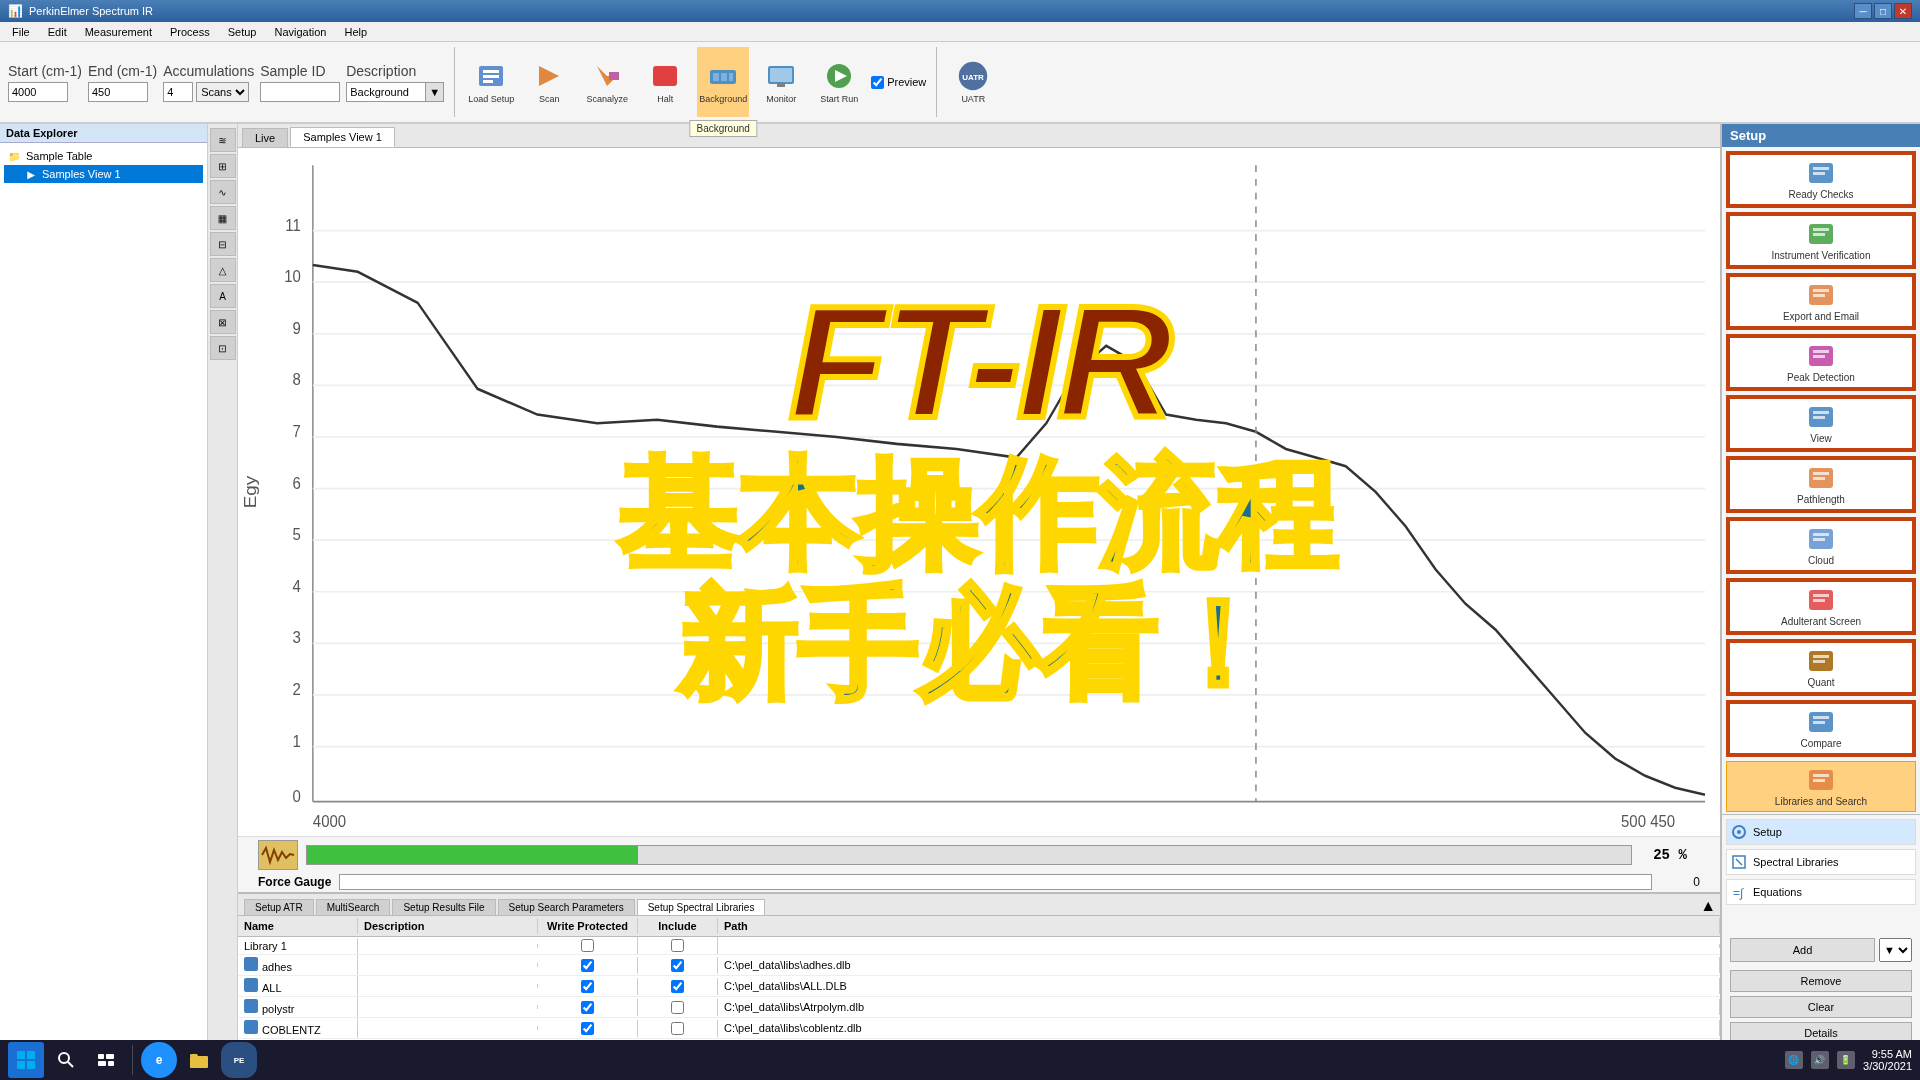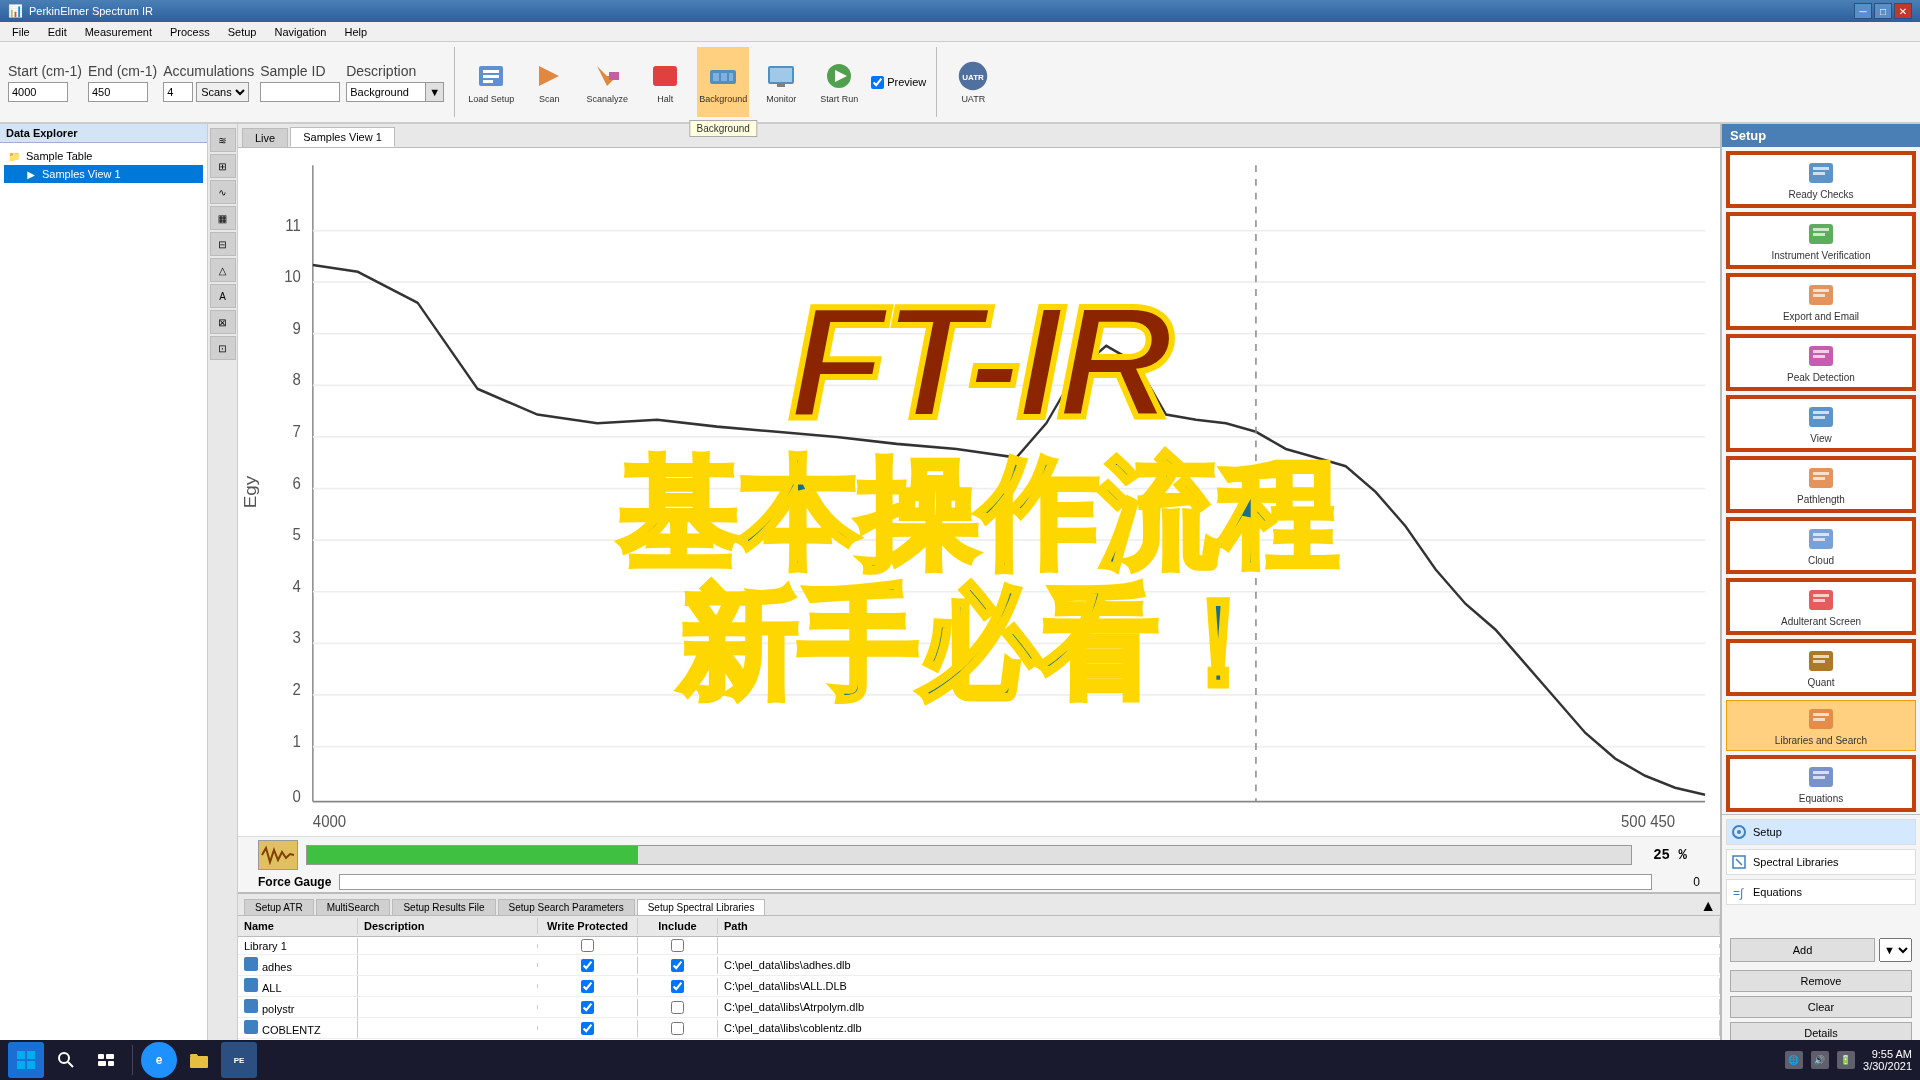--- a/index.html
+++ b/index.html
@@ -807,20 +807,30 @@
         <div class="setup-item">
       <div class="setup-item-icon">
         <svg width="32" height="28" viewBox="0 0 32 28">
           <rect x="4" y="4" width="24" height="20" rx="3" fill="#a06000" opacity="0.85"></rect>
           <rect x="8" y="8" width="16" height="3" fill="white" opacity="0.7"></rect>
           <rect x="8" y="13" width="12" height="3" fill="white" opacity="0.7"></rect>
         </svg>
       </div>
       <span class="setup-item-label">Quant</span>
     </div>
+        <div class="setup-item">
+      <div class="setup-item-icon">
+        <svg width="32" height="28" viewBox="0 0 32 28">
+          <rect x="4" y="4" width="24" height="20" rx="3" fill="#4080c0" opacity="0.85"></rect>
+          <rect x="8" y="8" width="16" height="3" fill="white" opacity="0.7"></rect>
+          <rect x="8" y="13" width="12" height="3" fill="white" opacity="0.7"></rect>
+        </svg>
+      </div>
+      <span class="setup-item-label">Compare</span>
+    </div>
         <div class="setup-item active">
       <div class="setup-item-icon">
         <svg width="32" height="28" viewBox="0 0 32 28">
           <rect x="4" y="4" width="24" height="20" rx="3" fill="#e08040" opacity="0.85"></rect>
           <rect x="8" y="8" width="16" height="3" fill="white" opacity="0.7"></rect>
           <rect x="8" y="13" width="12" height="3" fill="white" opacity="0.7"></rect>
         </svg>
       </div>
       <span class="setup-item-label">Libraries and Search</span>
     </div>
@@ -913,21 +923,21 @@
   <div class="taskbar-sep-v"></div>
   <div class="taskbar-btn" style="background:#1e90ff; border-radius:50%;">
     <span style="color:white; font-size:12px; font-weight:bold;">e</span>
   </div>
   <div class="taskbar-btn">
     <svg width="20" height="18" viewBox="0 0 20 18">
       <rect x="1" y="5" width="18" height="12" rx="1" fill="#e8c040"></rect>
       <path d="M1,7 L1,4 Q1,3 3,3 L8,3 L9,5 L1,5Z" fill="#e8c040"></path>
     </svg>
   </div>
-  <div class="taskbar-btn" style="background:#2a4f80; border-radius:3px;">
+  <div class="taskbar-btn" style="background:#2a4f80; border-radius:12px;">
     <span style="color:white; font-size:8px; font-weight:bold;">PE</span>
   </div>
   <div id="taskbar-right">
     <div class="tray-icon">🌐</div>
     <div class="tray-icon">🔊</div>
     <div class="tray-icon">🔋</div>
     <div style="text-align:right;">
       <div>9:55 AM</div>
       <div>3/30/2021</div>
     </div>

